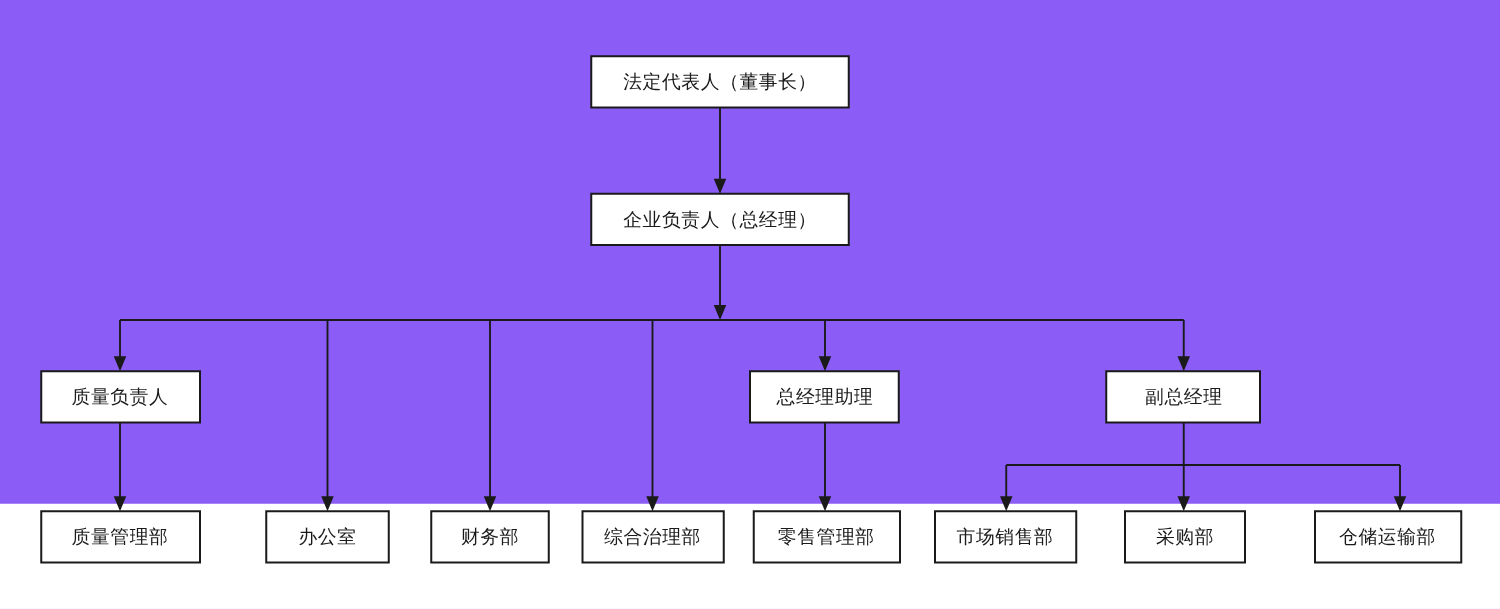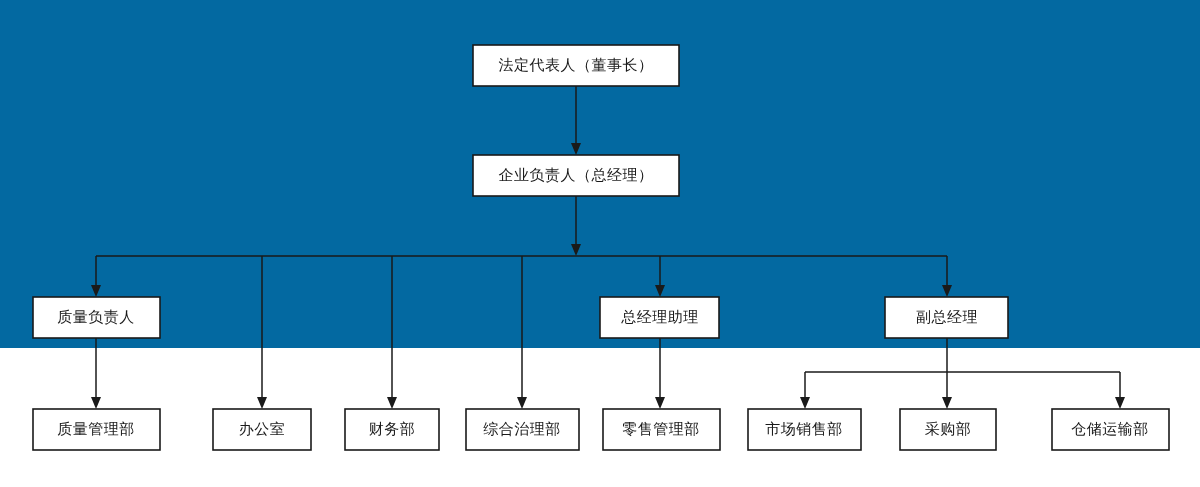--- a/index.html
+++ b/index.html
@@ -9,22 +9,22 @@
   }
   body {
     width: 1200px;
     height: 487px;
     font-family: "Liberation Serif", "DejaVu Serif", serif;
     overflow: hidden;
   }
   #org-chart-root {
     position: relative;
     width: 1200px;
-    height: 348px;
-    background: #0369a1;
+    height: 403px;
+    background: #8b5cf6;
   }
   svg.chart-svg {
     position: absolute;
     top: 0;
     left: 0;
     width: 1200px;
     height: 487px;
     display: block;
   }
   .node-box {

